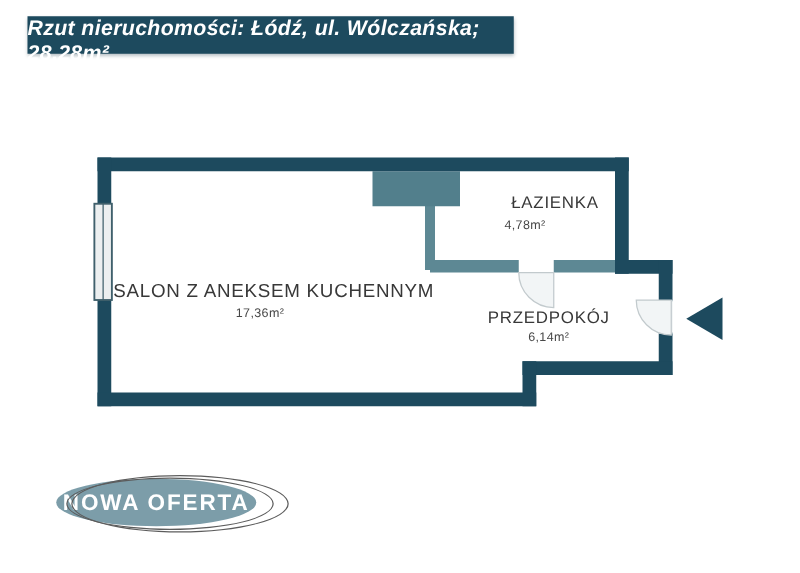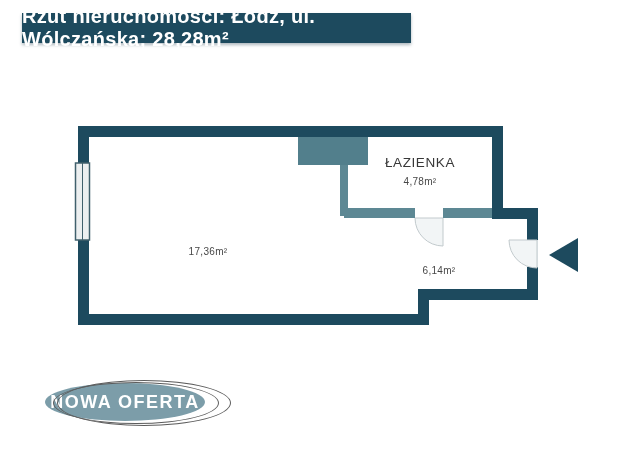--- a/index.html
+++ b/index.html
@@ -2,23 +2,24 @@
 <html><head>
 <meta charset="utf-8">
 <style>
   html,body{margin:0;padding:0;background:#ffffff;}
   .page{
     position:relative;width:640px;height:458px;background:#ffffff;overflow:hidden;
     font-family:"Liberation Sans", sans-serif;
   }
   .header-bar{
     position:absolute;left:22px;top:13px;width:389px;height:30px;
-    background:#1d4a5e;color:#ffffff;display:flex;align-items:center;justify-content:center;
-    font-size:20px;font-weight:bold;letter-spacing:0.3px;
+    background:#1d4a5e;color:#ffffff;display:flex;align-items:flex-start;justify-content:center;
+    font-size:17px;font-weight:bold;letter-spacing:0.3px;
     box-shadow:0 2px 3px rgba(25,55,70,0.35);
+    font-style:italic;
   }
   .plan-svg{position:absolute;left:0;top:0;}
   .label{
     position:absolute;transform:translate(-50%,-50%);
     white-space:nowrap;color:#383838;text-align:center;
   }
   .room-name{font-size:13.5px;letter-spacing:0.6px;}
   .room-name.big{font-size:15px;}
   .room-area{font-size:10px;color:#474747;letter-spacing:0.3px;}
   .logo{position:absolute;left:45px;top:380px;width:190px;height:46px;}
@@ -68,25 +69,27 @@
     </g>
 
     <path d="M 415 218 A 28 28 0 0 0 443 246 L 443 218 Z" fill="#f2f5f6" stroke="#c2cacd" stroke-width="1"></path>
 
     <rect x="527" y="240" width="11" height="27" fill="#e7edee"></rect>
     <path d="M 509 240 A 28 28 0 0 0 537 268 L 537 240 Z" fill="#f2f5f6" stroke="#c2cacd" stroke-width="1"></path>
 
     <polygon points="578,238 578,272 549,255" fill="#1d4a5e"></polygon>
   </svg>
 
+  <div class="label room-name big" style="left:219px;top:233px;">SALON Z ANEKSEM KUCHENNYM</div>
   <div class="label room-area" style="left:208px;top:251px;">17,36m²</div>
 
-  <div class="label room-name" style="left:420px;top:162px;">ŁAZIENKA</div>
+  <div class="label room-name" style="left:444px;top:162px;">ŁAZIENKA</div>
   <div class="label room-area" style="left:420px;top:181px;">4,78m²</div>
 
+  <div class="label room-name" style="left:439px;top:254px;">PRZEDPOKÓJ</div>
   <div class="label room-area" style="left:439px;top:270px;">6,14m²</div>
 
   <div class="logo">
     <div class="logo-fill">
       <span class="logo-text">NOWA OFERTA</span>
     </div>
     <div class="logo-ring ring2"></div>
     <div class="logo-ring ring1"></div>
   </div>
 

